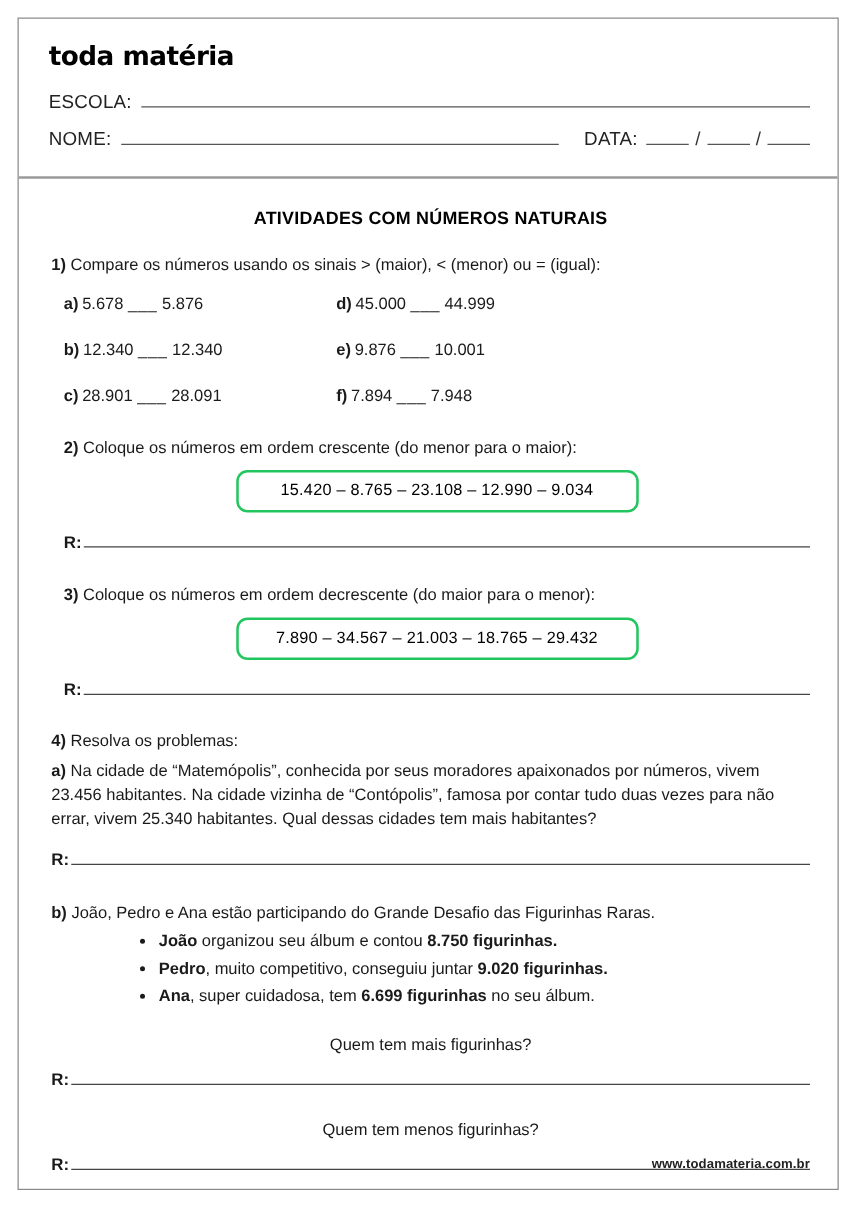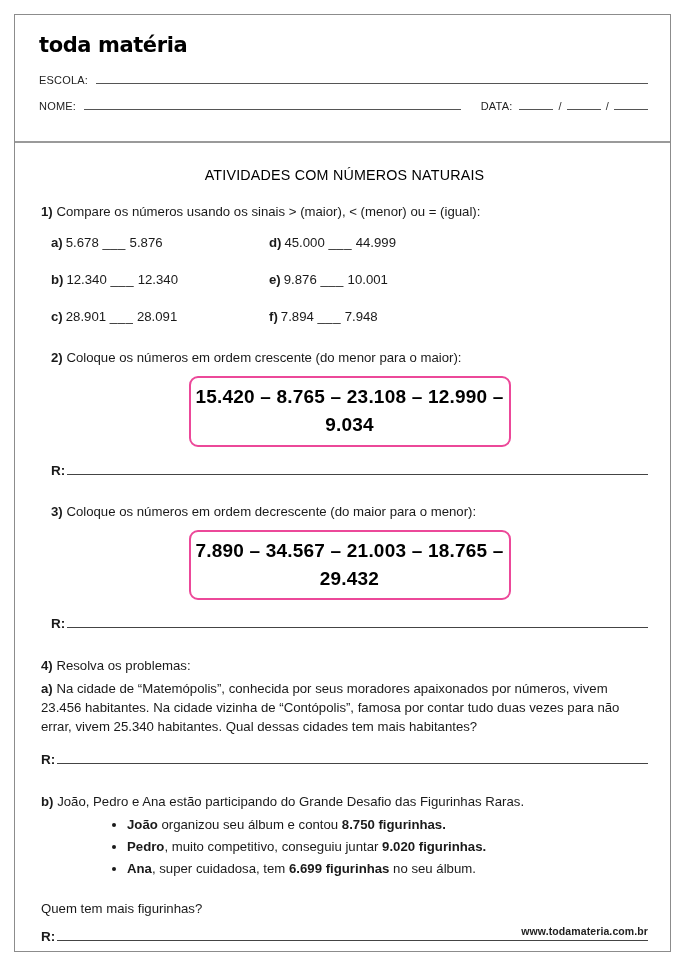--- a/index.html
+++ b/index.html
@@ -31,21 +31,21 @@
     font-weight: bold;
     font-size: 21px;
     letter-spacing: -0.4px;
     color: #000;
     margin: 4px 0 16px 0;
   }
   .field-row {
     display: flex;
     align-items: baseline;
     margin-bottom: 13px;
-    font-size: 11px;
+    font-size: 15px;
     letter-spacing: 0.2px;
     color: #222;
   }
   .field-label { white-space: nowrap; }
   .rule {
     flex: 1;
     border-bottom: 1px solid #555;
     margin-left: 8px;
     height: 11px;
   }
@@ -69,21 +69,21 @@
     border-bottom: 2px solid #9a9a9a;
   }
   
   .content {
     padding: 16px 22px 0 26px;
     font-size: 13.2px;
     line-height: 1.45;
   }
   .worksheet-title {
     text-align: center;
-    font-weight: normal;
+    font-weight: bold;
     font-size: 14.3px;
     letter-spacing: 0.2px;
     margin: 6px 0 16px 0;
     color: #000;
   }
   .q-text { margin: 0 0 4px 0; }
   .q-num { font-weight: bold; }
   .compare-grid {
     display: grid;
     grid-template-columns: 218px 1fr;
@@ -92,25 +92,25 @@
   }
   .compare-item { white-space: nowrap; }
   .compare-item .lbl { font-weight: bold; margin-right: 3px; }
   .blank { letter-spacing: 0.5px; }
 
   .q-block { margin-top: 22px; }
   .q-block.indent { margin-left: 10px; }
   .num-box {
     margin: 9px auto 0 auto;
     width: 322px;
-    border: 2px solid #ec4899;
+    border: 2px solid #22c55e;
     border-radius: 9px;
     text-align: center;
-    font-weight: bold;
-    font-size: 19px;
+    font-weight: normal;
+    font-size: 13px;
     letter-spacing: 0.2px;
     padding: 5px 0 6px 0;
     color: #000;
   }
   .answer-row {
     display: flex;
     align-items: baseline;
     margin-top: 14px;
   }
   .answer-label {
@@ -126,21 +126,21 @@
   .problem-body { margin-top: 3px; }
   .problem-body p { margin: 0; }
   .bullets {
     margin: 4px 0 0 0;
     padding-left: 86px;
     list-style: disc;
   }
   .bullets li { margin: 3px 0; }
   b { font-weight: bold; }
   .sub-question { margin-top: 20px; }
-  .sub-question p { margin: 0; }
+  .sub-question p { margin: 0; text-align: center; }
   .footer {
     position: absolute;
     right: 22px; bottom: 14px;
     font-size: 10.5px;
     font-weight: bold;
     color: #222;
     letter-spacing: 0.1px;
   }
 </style>
 </head>

